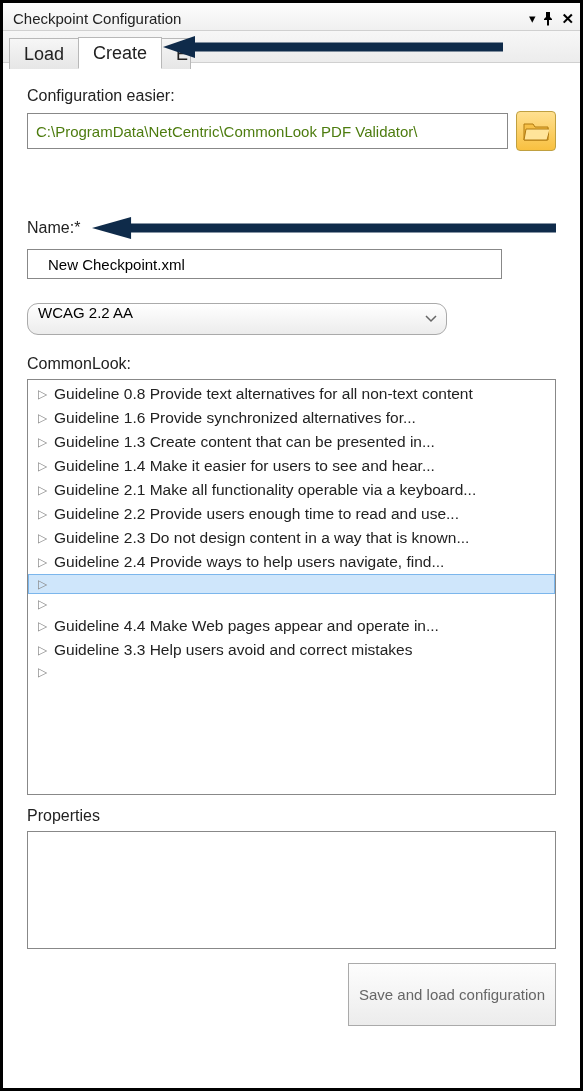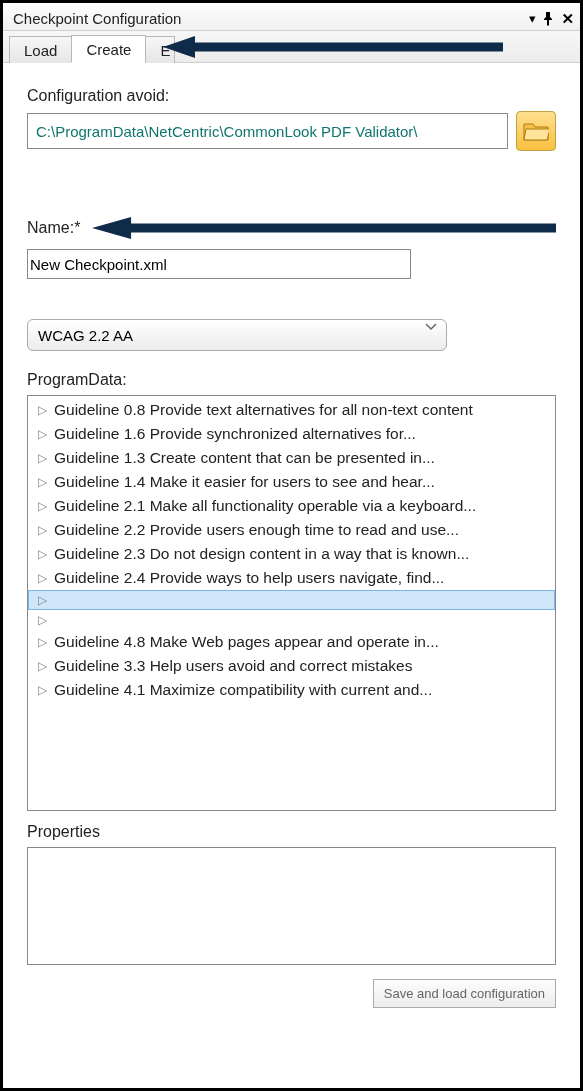--- a/index.html
+++ b/index.html
@@ -47,24 +47,24 @@
   padding: 0 6px;
   height: 32px;
   position: relative;
 }
 .tab {
   padding: 5px 14px 4px;
   border: 1px solid #b8b8b8;
   border-bottom: none;
   background: linear-gradient(#f6f6f6, #e6e6e6);
   margin-right: 0;
-  font-size: 15px;
+  font-size: 18px;
   color: #222;
   position: relative;
-  top: 1px;
+  top: 7px;
   cursor: pointer;
 }
 .tab.first { border-right: none; }
 .tab.active {
   background: #fff;
   border-bottom: 1px solid #fff;
   z-index: 2;
 }
 .tab.hidden-e {
   width: 24px;
@@ -95,21 +95,21 @@
   gap: 8px;
   margin-bottom: 22px;
 }
 .text-input {
   flex: 1;
   height: 36px;
   border: 1px solid #888;
   padding: 0 8px;
   font-size: 15px;
   font-family: inherit;
-  color: #0f766e;
+  color: #4d7c0f;
 }
 .browse-btn {
   width: 40px;
   height: 40px;
   border: 1px solid #c0a040;
   background: linear-gradient(#ffe090, #f8c040);
   border-radius: 4px;
   display: flex;
   align-items: center;
   justify-content: center;
@@ -117,45 +117,44 @@
 }
 .label-row {
   display: flex;
   align-items: center;
   margin-bottom: 10px;
   margin-top: 44px;
 }
 .label-row .label { margin-bottom: 0; margin-right: 12px; }
 .inline-arrow { flex: 1; }
 .name-input {
-  width: 384px;
+  width: 475px;
   height: 30px;
   border: 1px solid #888;
-  padding: 0 2px;
+  padding: 0 20px;
   font-size: 15px;
   font-family: inherit;
   margin-bottom: 24px;
 }
 .select-wrapper {
   position: relative;
   width: 420px;
   margin-bottom: 20px;
 }
 .select-box {
   width: 100%;
   height: 32px;
   border: 1px solid #aaa;
   background: linear-gradient(#fff, #ececec);
-  border-radius: 6px;
+  border-radius: 11px;
   padding: 0 30px 0 10px;
   font-size: 15px;
   display: flex;
-  align-items: center;
-  cursor: pointer;
-  margin-top: 16px;
+  align-items: flex-start;
+  cursor: pointer;
 }
 .select-caret {
   position: absolute;
   right: 10px;
   top: 50%;
   transform: translateY(-50%);
   pointer-events: none;
 }
 .tree-box {
   border: 1px solid #888;
@@ -193,22 +192,22 @@
   margin-bottom: 14px;
 }
 .footer {
   display: flex;
   justify-content: flex-end;
   padding-bottom: 8px;
 }
 .save-btn {
   border: 1px solid #aaa;
   background: linear-gradient(#fdfdfd, #ececec);
-  padding: 6px 10px;
-  font-size: 13px;
+  padding: 22px 10px;
+  font-size: 15px;
   color: #666;
   cursor: pointer;
 }
 </style>
 </head>
 <body>
 
 <div class="window">
 
   <div class="titlebar">
@@ -227,21 +226,21 @@
     <div class="tab active">Create</div>
     <div class="tab hidden-e">E</div>
     <svg class="arrow-over-tab" width="340" height="22" viewBox="0 0 340 22" preserveAspectRatio="none">
       <line x1="30" y1="11" x2="340" y2="11" stroke="#0f2b4a" stroke-width="9" stroke-linecap="round"></line>
       <polygon points="0,11 32,0 32,22" fill="#0f2b4a"></polygon>
     </svg>
   </div>
 
   <div class="content">
 
-    <div class="label">Configuration avoid:</div>
+    <div class="label">Configuration easier:</div>
     <div class="row-folder">
       <input class="text-input" readonly="" value="C:\ProgramData\NetCentric\CommonLook PDF Validator\" style="">
       <div class="browse-btn">
         <svg width="26" height="22" viewBox="0 0 26 22">
           <path d="M1 4h9l2 3h13v13H1z" fill="#f6c048" stroke="#b07a10"></path>
           <path d="M3 9h24l-3 11H1z" fill="#ffe49a" stroke="#b07a10"></path>
         </svg>
       </div>
     </div>
 
@@ -256,21 +255,21 @@
 
     <div class="select-wrapper">
       <div class="select-box">
         <span>WCAG 2.2 AA</span>
       </div>
       <svg class="select-caret" width="12" height="8" viewBox="0 0 12 8">
         <path d="M1 1l5 5 5-5" stroke="#666" stroke-width="1.5" fill="none"></path>
       </svg>
     </div>
 
-    <div class="label">ProgramData:</div>
+    <div class="label">CommonLook:</div>
     <div class="tree-box" id="tree">
         <div class="tree-item">
           <span class="tree-caret">▷</span>
           <span>Guideline 0.8 Provide text alternatives for all non-text content</span>
         </div>
         <div class="tree-item">
           <span class="tree-caret">▷</span>
           <span>Guideline 1.6 Provide synchronized alternatives for...</span>
         </div>
         <div class="tree-item">
@@ -298,29 +297,28 @@
           <span>Guideline 2.4 Provide ways to help users navigate, find...</span>
         </div>
         <div class="tree-item selected">
           <span class="tree-caret">▷</span>
         </div>
         <div class="tree-item">
           <span class="tree-caret">▷</span>
         </div>
         <div class="tree-item">
           <span class="tree-caret">▷</span>
-          <span>Guideline 4.8 Make Web pages appear and operate in...</span>
+          <span>Guideline 4.4 Make Web pages appear and operate in...</span>
         </div>
         <div class="tree-item">
           <span class="tree-caret">▷</span>
           <span>Guideline 3.3 Help users avoid and correct mistakes</span>
         </div>
         <div class="tree-item">
           <span class="tree-caret">▷</span>
-          <span>Guideline 4.1 Maximize compatibility with current and...</span>
         </div>
       </div>
 
     <div class="label">Properties</div>
     <div class="props-box"></div>
 
     <div class="footer">
       <button class="save-btn">Save and load configuration</button>
     </div>
 

